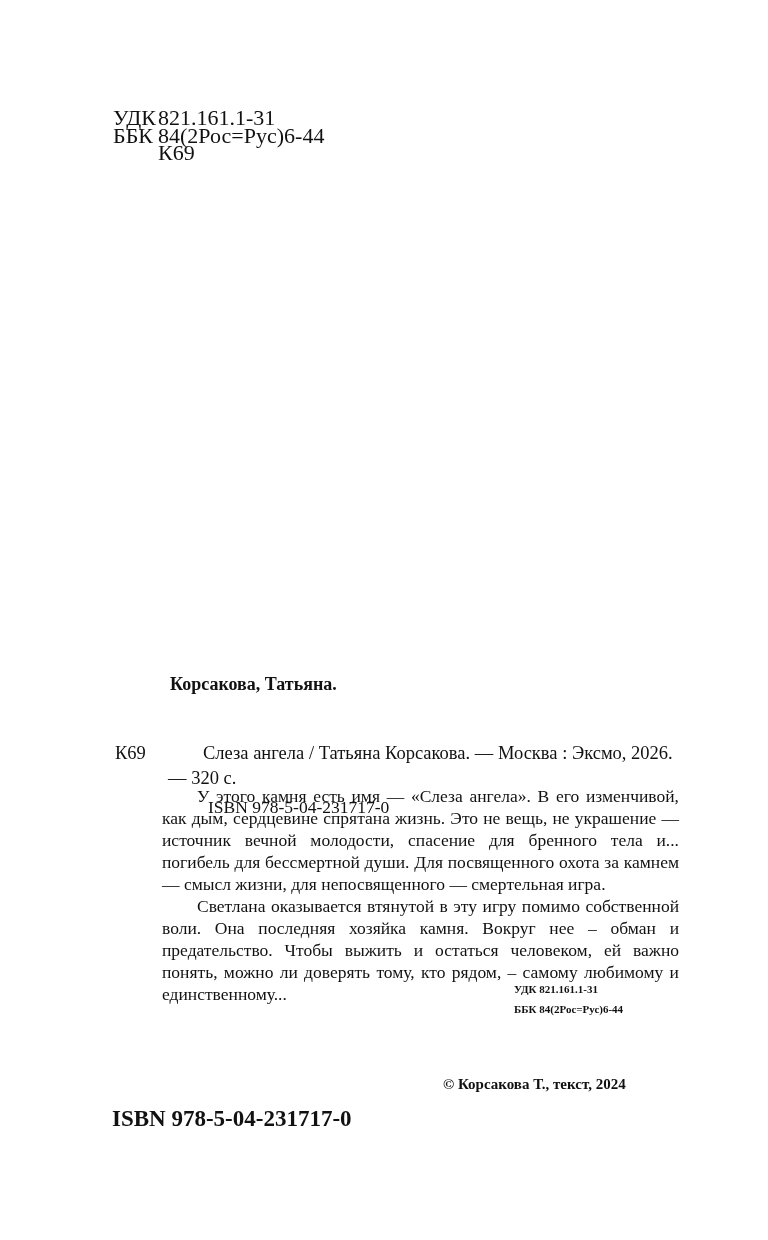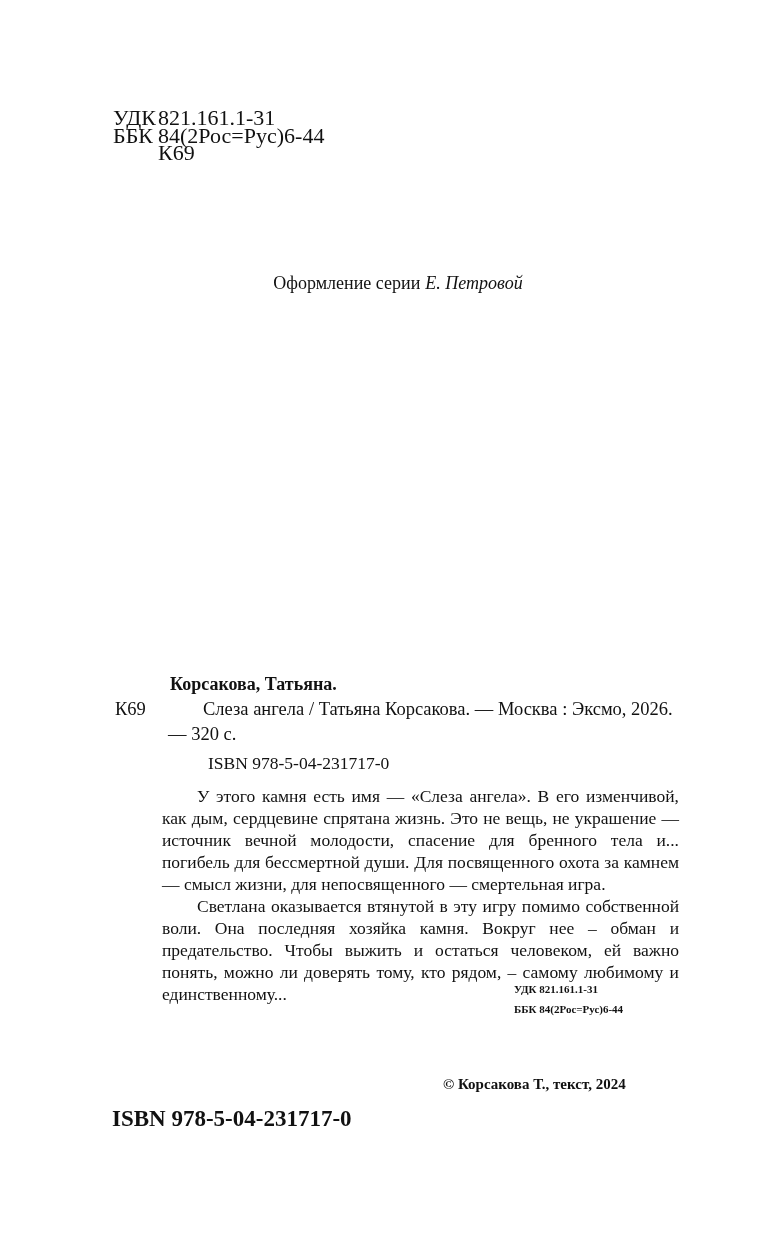--- a/index.html
+++ b/index.html
@@ -56,20 +56,21 @@
   .bib-row { position: relative; }
   .author-sign {
     position: absolute;
     left: 115px;
     top: 0;
   }
   .bib-entry {
     margin-left: 168px;
     width: 505px;
     text-indent: 35px;
+    margin-top: 44px;
   }
   .isbn-line {
     margin-left: 208px;
     margin-top: 5px;
     font-size: 17.5px;
     line-height: 22px;
   }
 
   
   .annotation {
@@ -126,23 +127,20 @@
   <div class="top-codes">
     <span class="tc-label">УДК</span>
     <span class="tc-value">821.161.1-31</span>
     <span class="tc-label">ББК</span>
     <span class="tc-value">84(2Рос=Рус)6-44</span>
     <span class="tc-label"></span>
     <span class="tc-value">К69</span>
   </div>
 
   <div class="credits">
-    <p class="credit-line">
-      <span class="credit-prefix">Оформление серии</span><span class="credit-name">Е. Петровой</span>
-    </p>
   </div>
 
   <div class="catalog">
     <p class="author-heading">Корсакова, Татьяна.</p>
     <div class="bib-row">
       <span class="author-sign">К69</span>
       <p class="bib-entry">Слеза ангела / Татьяна Корсакова. — Москва : Эксмо, 2026. — 320 с.</p>
     </div>
     <p class="isbn-line">ISBN 978-5-04-231717-0</p>
   </div>

